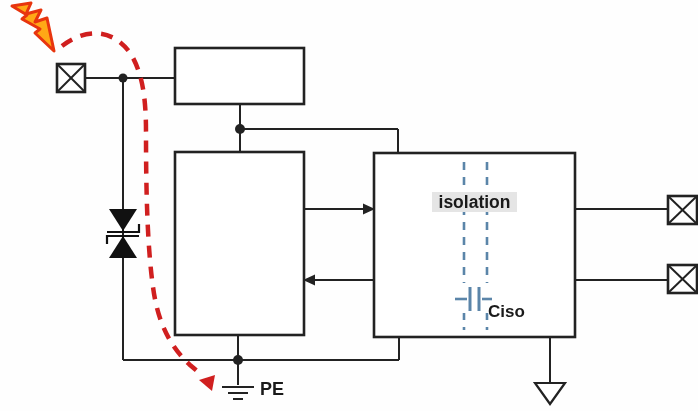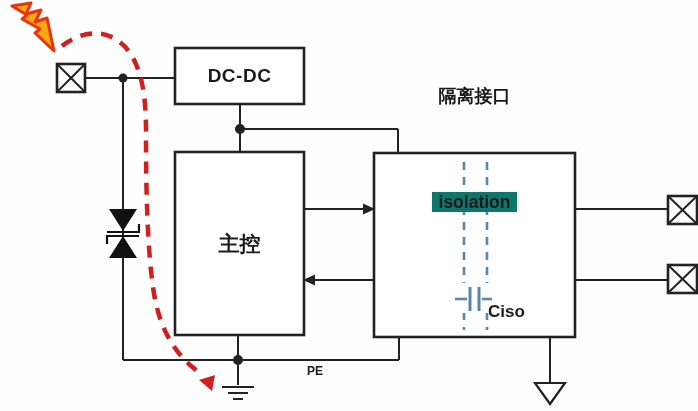--- a/index.html
+++ b/index.html
@@ -18,23 +18,23 @@
   .barrier-dash{stroke:var(--barrier);stroke-width:2.6;stroke-dasharray:8 7;fill:none;}
   .cap{stroke:var(--barrier);fill:none;}
   .surge{stroke:var(--surge);stroke-width:4.5;stroke-dasharray:12 9;fill:none;}
   .label{position:absolute;color:#1a1a1a;font-weight:bold;white-space:nowrap;}
   .center-in{display:flex;align-items:center;justify-content:center;text-align:center;}
   .lbl-dcdc{left:175px;top:48px;width:129px;height:56px;font-size:19px;letter-spacing:.5px;}
   .lbl-main{left:175px;top:152px;width:129px;height:183px;font-size:21px;font-weight:600;}
   .lbl-t1{left:374px;top:84px;width:201px;text-align:center;font-size:18px;}
   .lbl-t2{left:374px;top:106px;width:201px;text-align:center;font-size:16.5px;}
   .lbl-iso{left:374px;top:192px;width:201px;text-align:center;font-size:17.5px;}
-  .lbl-iso span{background:#0f766e;padding:0 7px;}
+  .lbl-iso span{background:#e5e5e5;padding:0 7px;}
   .lbl-ciso{left:488px;top:302px;font-size:17px;}
-  .lbl-pe{left:260px;top:364px;font-size:12px;margin-left:47px;}
+  .lbl-pe{left:260px;top:379px;font-size:18px;}
 </style>
 </head>
 <body>
 
 <div class="stage">
 
   <svg width="698" height="411" viewBox="0 0 698 411">
 
     <g>
       <line class="wire" x1="85" y1="78" x2="176" y2="78"></line>
@@ -109,25 +109,22 @@
     <polygon points="535,383 565,383 550,404" fill="#ffffff" stroke="#222" stroke-width="2.2"></polygon>
 
     <path d="M12,6 L31,3 L26,14 L41,10 L35,22 L47,18 L54,51 L35,33 L40,29 L22,19 L27,15 Z" fill="var(--bolt-fill)" stroke="var(--bolt-stroke)" stroke-width="3" stroke-linejoin="round"></path>
 
     <g>
       <path class="surge" d="M62,46 C88,26 116,30 132,56 C142,74 146,96 146,132 C146,186 147,244 153,287 C157,317 167,344 190,365 L203,376"></path>
       <polygon points="212,391 215,375 199,380" fill="var(--surge)"></polygon>
     </g>
   </svg>
 
-  <div class="label center-in lbl-dcdc">DC-DC</div>
 
-  <div class="label center-in lbl-main">主控</div>
 
-  <div class="label lbl-t1">隔离接口</div>
 
 
   <div class="label lbl-iso"><span>isolation</span></div>
 
   <div class="label lbl-ciso">Ciso</div>
 
   <div class="label lbl-pe">PE</div>
 </div>
 
 </body></html>

